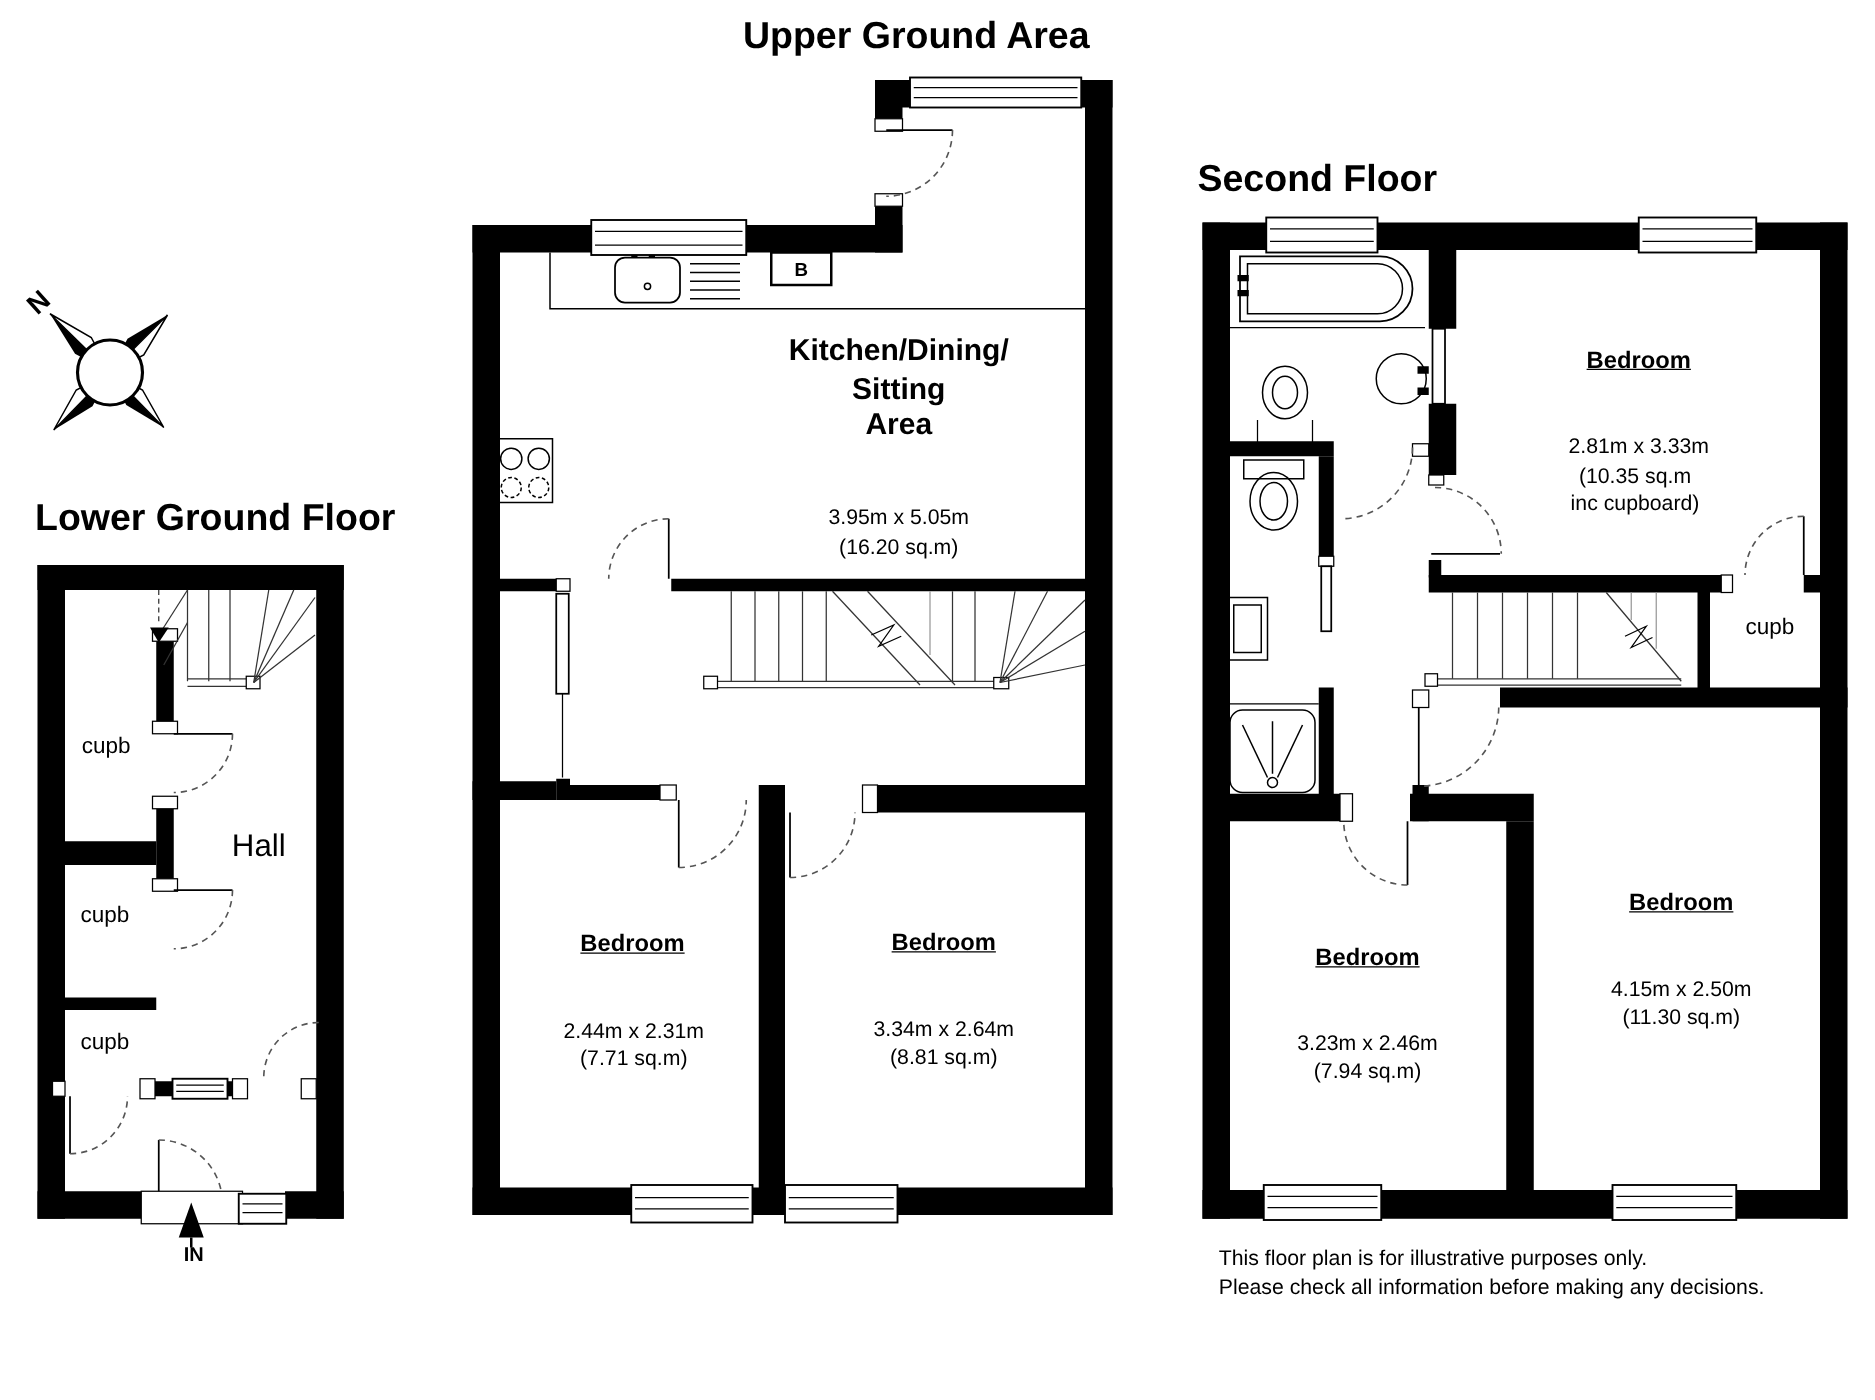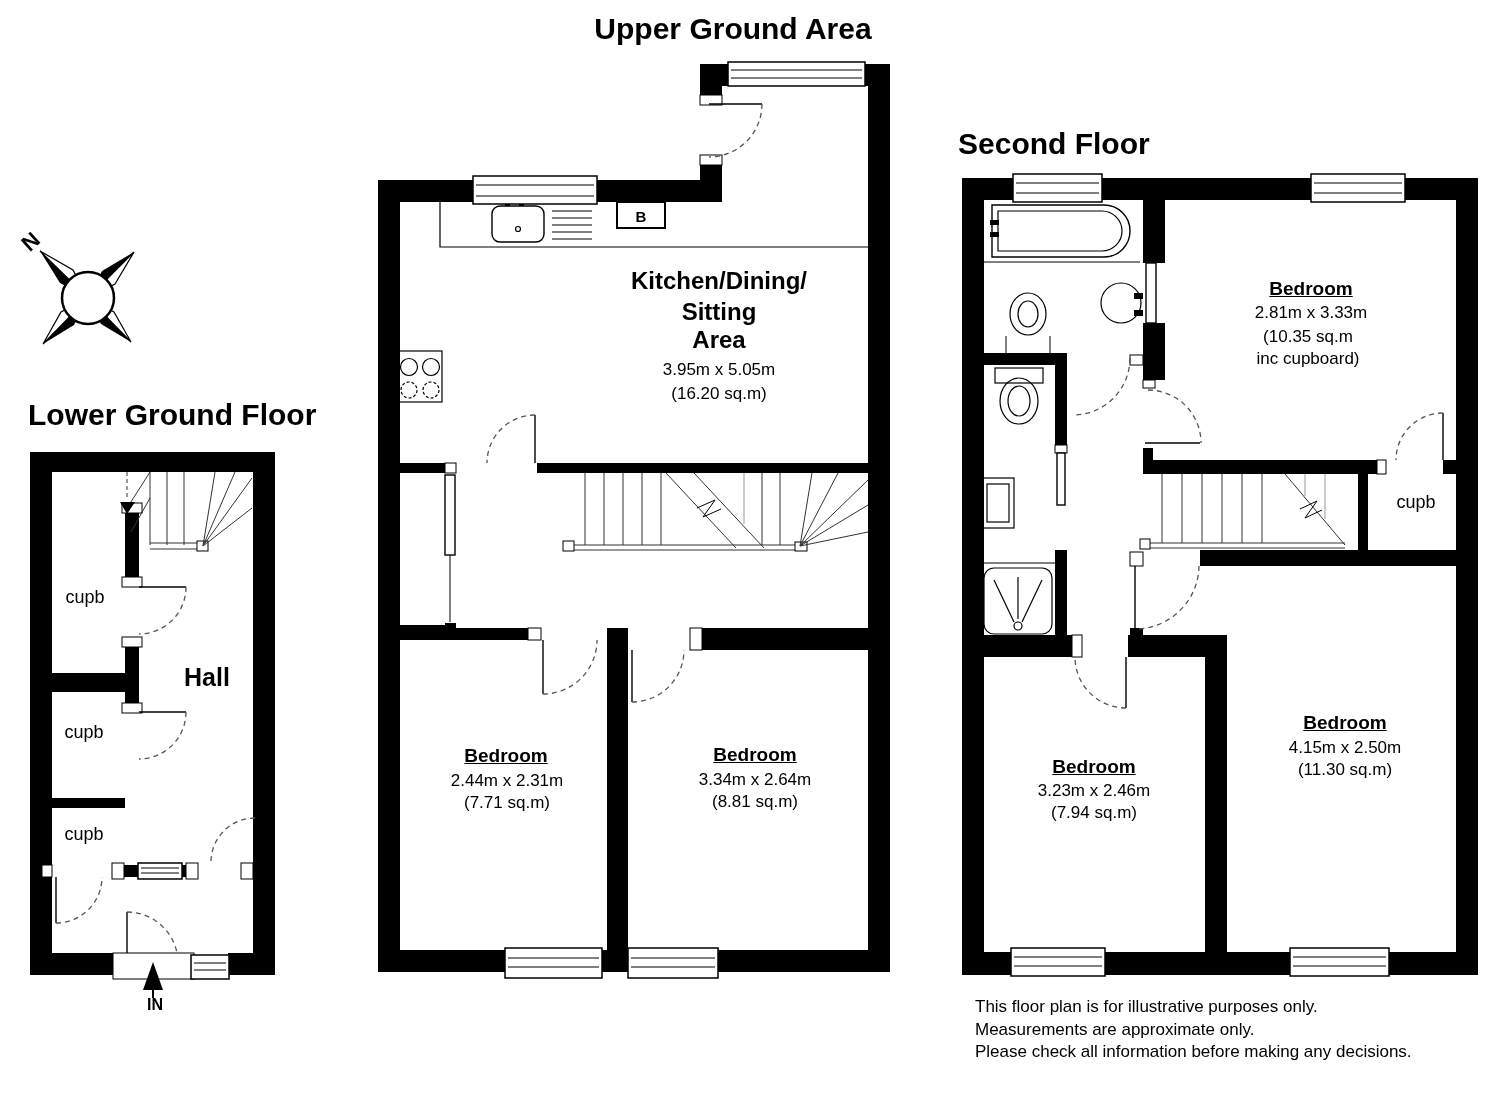--- a/index.html
+++ b/index.html
@@ -4,23 +4,23 @@
 <style>
   html,body{margin:0;padding:0;background:#fff;}
   #canvas{position:relative;width:1500px;height:1120px;background:#fff;overflow:hidden;
           font-family:"Liberation Sans", sans-serif;color:#000;}
   svg{position:absolute;overflow:visible;}
   .lbl{position:absolute;white-space:nowrap;color:#000;}
   .c{transform:translate(-50%,-50%);}
   .title{font-size:30px;font-weight:bold;}
   .rname{font-size:19px;font-weight:bold;text-decoration:underline;}
   .kname{font-size:24px;font-weight:bold;}
-  .dims{font-size:17px;}
+  .dims{font-size:17px;margin-top:44px;}
   .cupb{font-size:18px;}
-  .hall{font-size:25px;font-weight:bold;}
+  .hall{font-size:25px;font-weight:normal;}
   .blab{font-size:15px;font-weight:bold;}
   .inlab{font-size:16px;font-weight:bold;}
   .nlab{font-size:22px;font-weight:bold;transform:translate(-50%,-50%) rotate(-42deg);}
   .disc{font-size:17px;line-height:22.5px;}
   .disc .head{text-decoration:underline;}
   
   .wall{fill:#000;stroke:none;}
   .jamb{fill:#fff;stroke:#000;stroke-width:1;}
   .fix{fill:#fff;stroke:#000;stroke-width:1.4;}
   .fixln{fill:none;stroke:#000;stroke-width:1.2;}
@@ -384,17 +384,16 @@
   <div class="lbl cupb c" style="left:1416px;top:502px">cupb</div>
   <div class="lbl rname c" style="left:1094px;top:767px">Bedroom</div>
   <div class="lbl dims c" style="left:1094px;top:791px">3.23m x 2.46m</div>
   <div class="lbl dims c" style="left:1094px;top:813px">(7.94 sq.m)</div>
   <div class="lbl rname c" style="left:1345px;top:723px">Bedroom</div>
   <div class="lbl dims c" style="left:1345px;top:748px">4.15m x 2.50m</div>
   <div class="lbl dims c" style="left:1345px;top:770px">(11.30 sq.m)</div>
 
   <div class="lbl disc" style="left:975px;top:996px">
     <div>This floor plan is for illustrative purposes only.</div>
-    <div>Measurements are approximate only.</div>
     <div>Please check all information before making any decisions.</div>
   </div>
 
 </div>
 
 </body></html>

